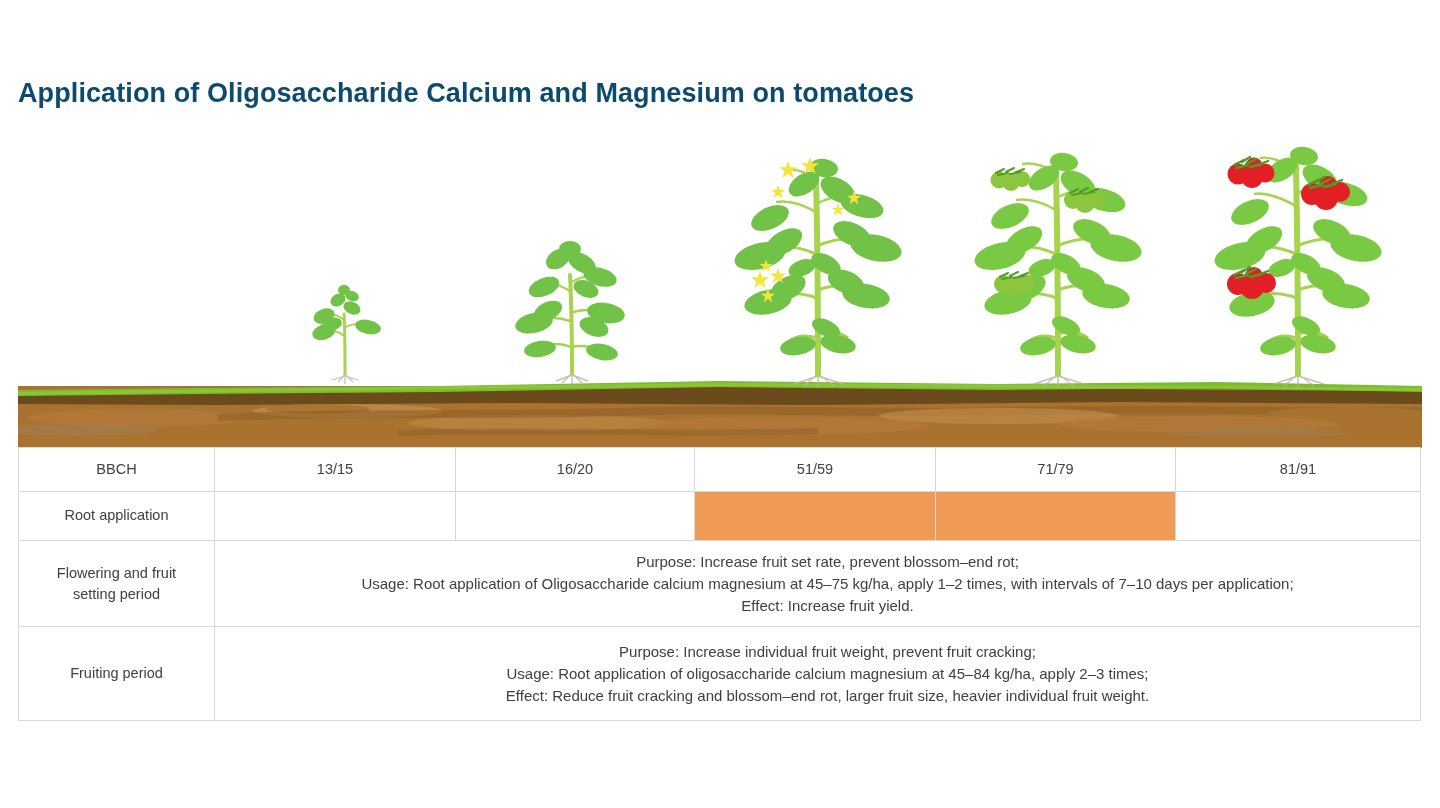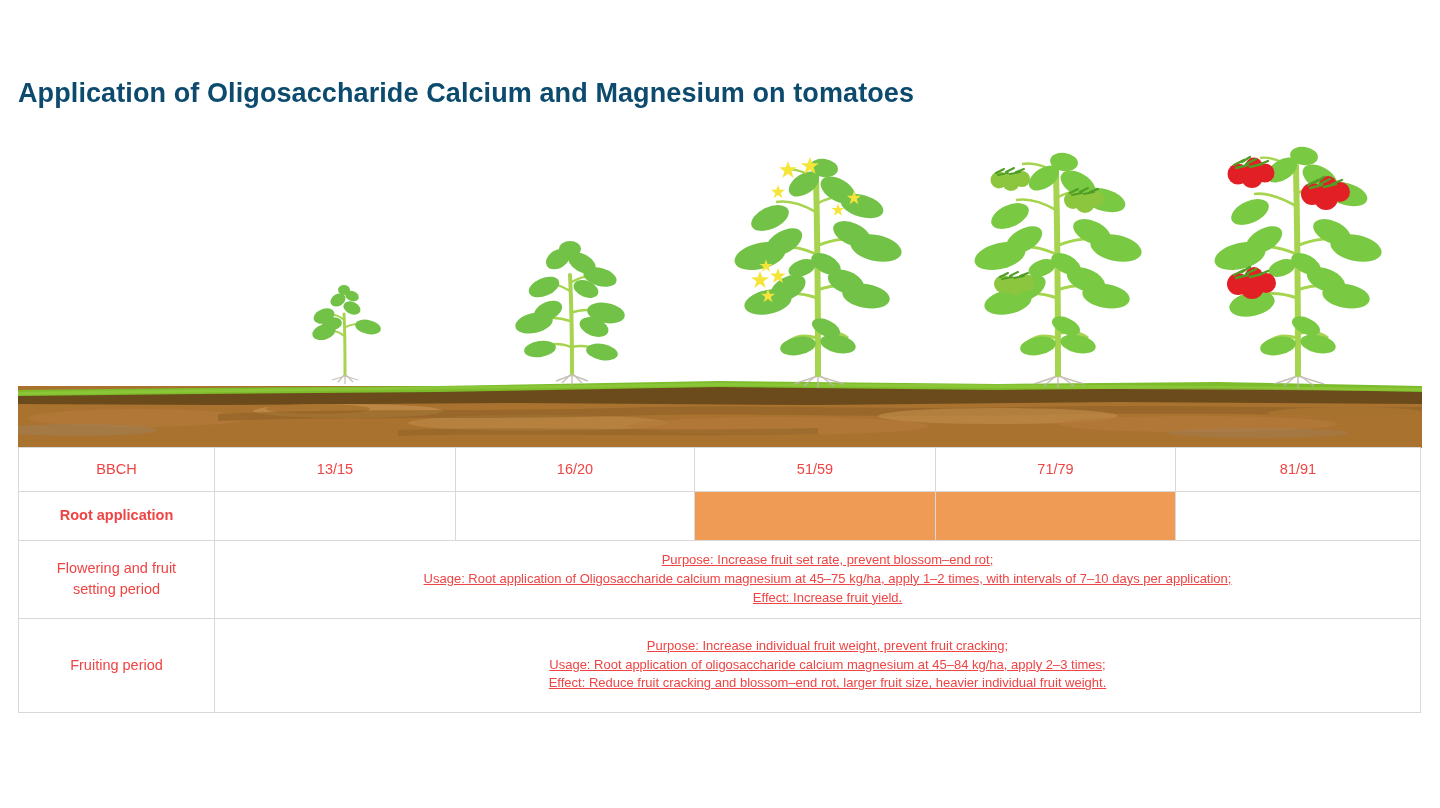--- a/index.html
+++ b/index.html
@@ -52,45 +52,44 @@
     left: 18px; top: 447px;
     width: 1402px;
     border-collapse: collapse;
     table-layout: fixed;
     font-size: 14.5px;
   }
   #schedule-table td {
     border: 1px solid #d8d8d8;
     text-align: center;
     vertical-align: middle;
-    color: #ef4444;
+    color: #404040;
     padding: 4px 6px;
     line-height: 1.45;
   }
   .row-bbch td { height: 44px; }
   .row-repro td { height: 60px; }
-  .row-root td { height: 49px; padding: 0; font-weight: bold; }
+  .row-root td { height: 49px; padding: 0; }
   .row-detail td { height: 76px; }
   .row-detail.tall td { height: 94px; }
 
   .c0 { width: 196px; }
   .c1 { width: 241px; }
   .c2 { width: 239px; }
   .c3 { width: 241px; }
   .c4 { width: 240px; }
   .c5 { width: 245px; }
 
   .detail-text {
     text-align: left;
     padding: 10px 0 10px 20px !important;
-    font-size: 13px;
+    font-size: 15px;
     line-height: 1.62;
     color: #333333;
     white-space: pre-line;
-    text-decoration: underline;
   }
   .band-cell { padding: 0 !important; }
   .band {
     width: 100%; height: 100%;
     min-height: 47px;
     background: #ef9b55;
   }
 </style>
 </head>
 <body>

